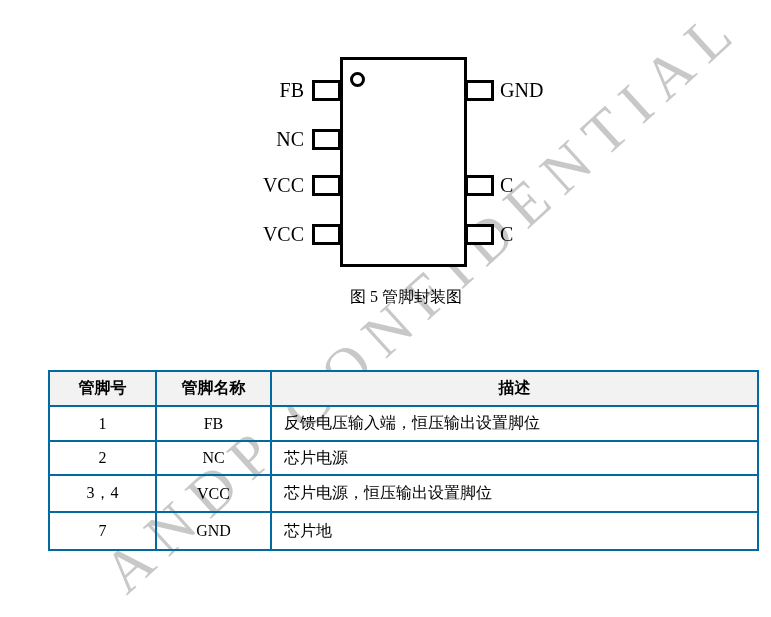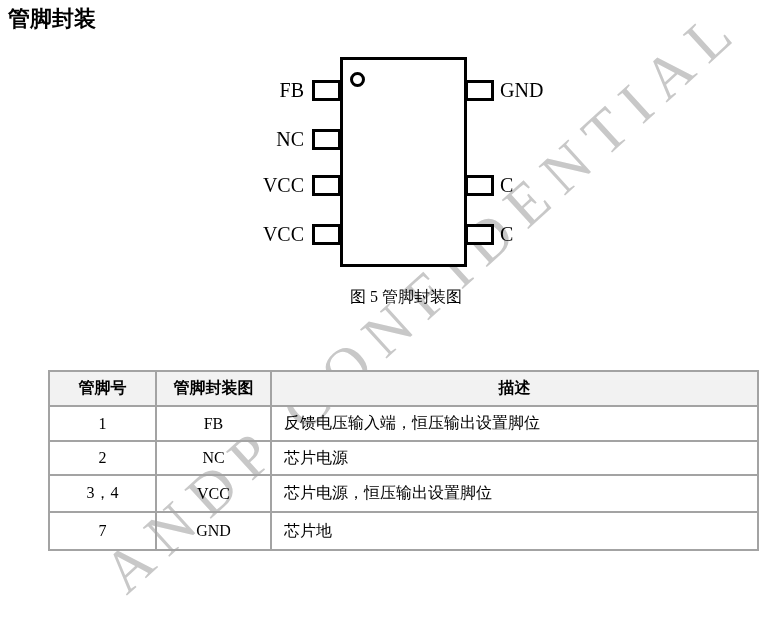--- a/index.html
+++ b/index.html
@@ -76,21 +76,21 @@
 
   
   table.pin-table {
     position:absolute; left:48px; top:370px;
     width:709px;
     border-collapse:collapse;
     table-layout:fixed;
     font-size:16px;
   }
   .pin-table th, .pin-table td {
-    border:2px solid #a3a3a3;
+    border:2px solid #0369a1;
     padding:0;
     overflow:hidden;
     white-space:nowrap;
   }
   .pin-table th {
     background:var(--table-header-bg,#f2f2f2);
     font-weight:bold;
     text-align:center;
     height:33px;
   }
@@ -102,21 +102,20 @@
   .pin-table tbody tr:nth-child(4) td { height:36px; }
   .pin-table tbody tr:nth-child(5) td { height:37px; }
 </style>
 </head>
 <body>
 
 <div class="watermark">ANDP CONFIDENTIAL</div>
 
 <div class="content">
 
-  <div class="section-title t1">管脚封装</div>
 
   <div>
     <div class="chip-body"></div>
     <div class="pin1-circle"></div>
 
     <div class="pin left py1"></div>
     <div class="pin left py2"></div>
     <div class="pin left py3"></div>
     <div class="pin left py4"></div>
 
@@ -139,21 +138,21 @@
 
   <table class="pin-table">
     <colgroup>
       <col style="width:107px">
       <col style="width:115px">
       <col style="width:487px">
     </colgroup>
     <thead>
       <tr>
         <th>管脚号</th>
-        <th>管脚封装图</th>
+        <th>管脚名称</th>
         <th>描述</th>
       </tr>
     </thead>
     <tbody>
       <tr>
         <td>1</td>
         <td>FB</td>
         <td class="desc">反馈电压输入端，恒压输出设置脚位</td>
       </tr>
       <tr>

